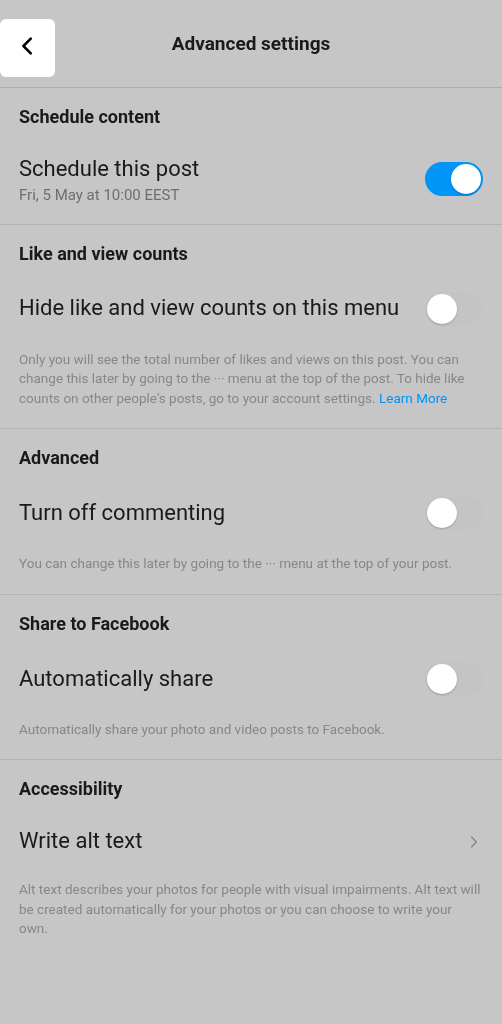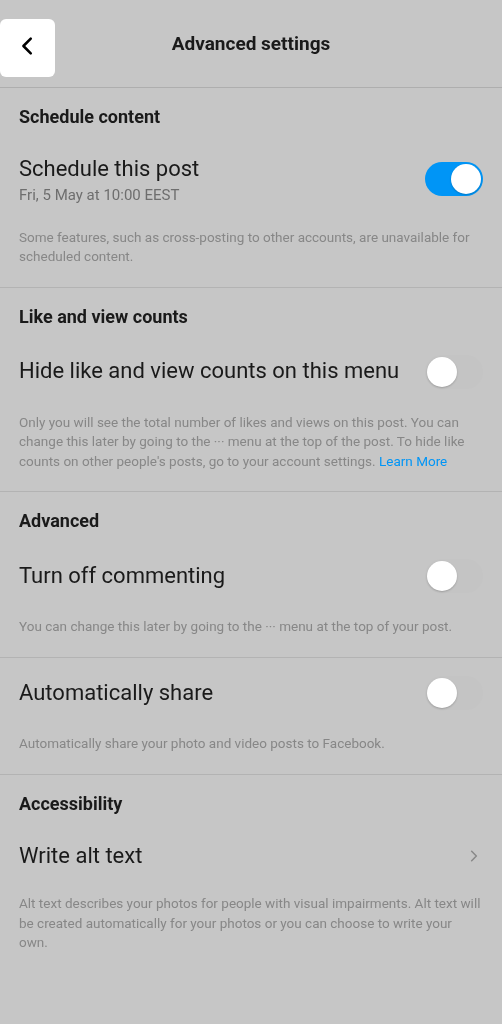--- a/index.html
+++ b/index.html
@@ -122,21 +122,20 @@
   <div class="section-title">Schedule content</div>
   <div class="option-row">
     <div class="option-left">
       <div class="option-label">Schedule this post</div>
       <div class="option-sub">Fri, 5 May at 10:00 EEST</div>
     </div>
     <div class="toggle on">
       <div class="knob"></div>
     </div>
   </div>
-  <div class="desc">Some features, such as cross-posting to other accounts, are unavailable for scheduled content.</div>
 </div>
 
 <div class="section">
   <div class="section-title">Like and view counts</div>
   <div class="option-row">
     <div class="option-left">
       <div class="option-label">Hide like and view counts on this menu</div>
     </div>
     <div class="toggle off">
       <div class="knob"></div>
@@ -154,20 +153,21 @@
       <div class="option-label">Turn off commenting</div>
     </div>
     <div class="toggle off">
       <div class="knob"></div>
     </div>
   </div>
   <div class="desc">You can change this later by going to the ··· menu at the top of your post.</div>
 </div>
 
 <div class="section">
+  <div class="section-title">Share to Facebook</div>
   <div class="option-row">
     <div class="option-left">
       <div class="option-label">Automatically share</div>
     </div>
     <div class="toggle off">
       <div class="knob"></div>
     </div>
   </div>
   <div class="desc">Automatically share your photo and video posts to Facebook.</div>
 </div>

